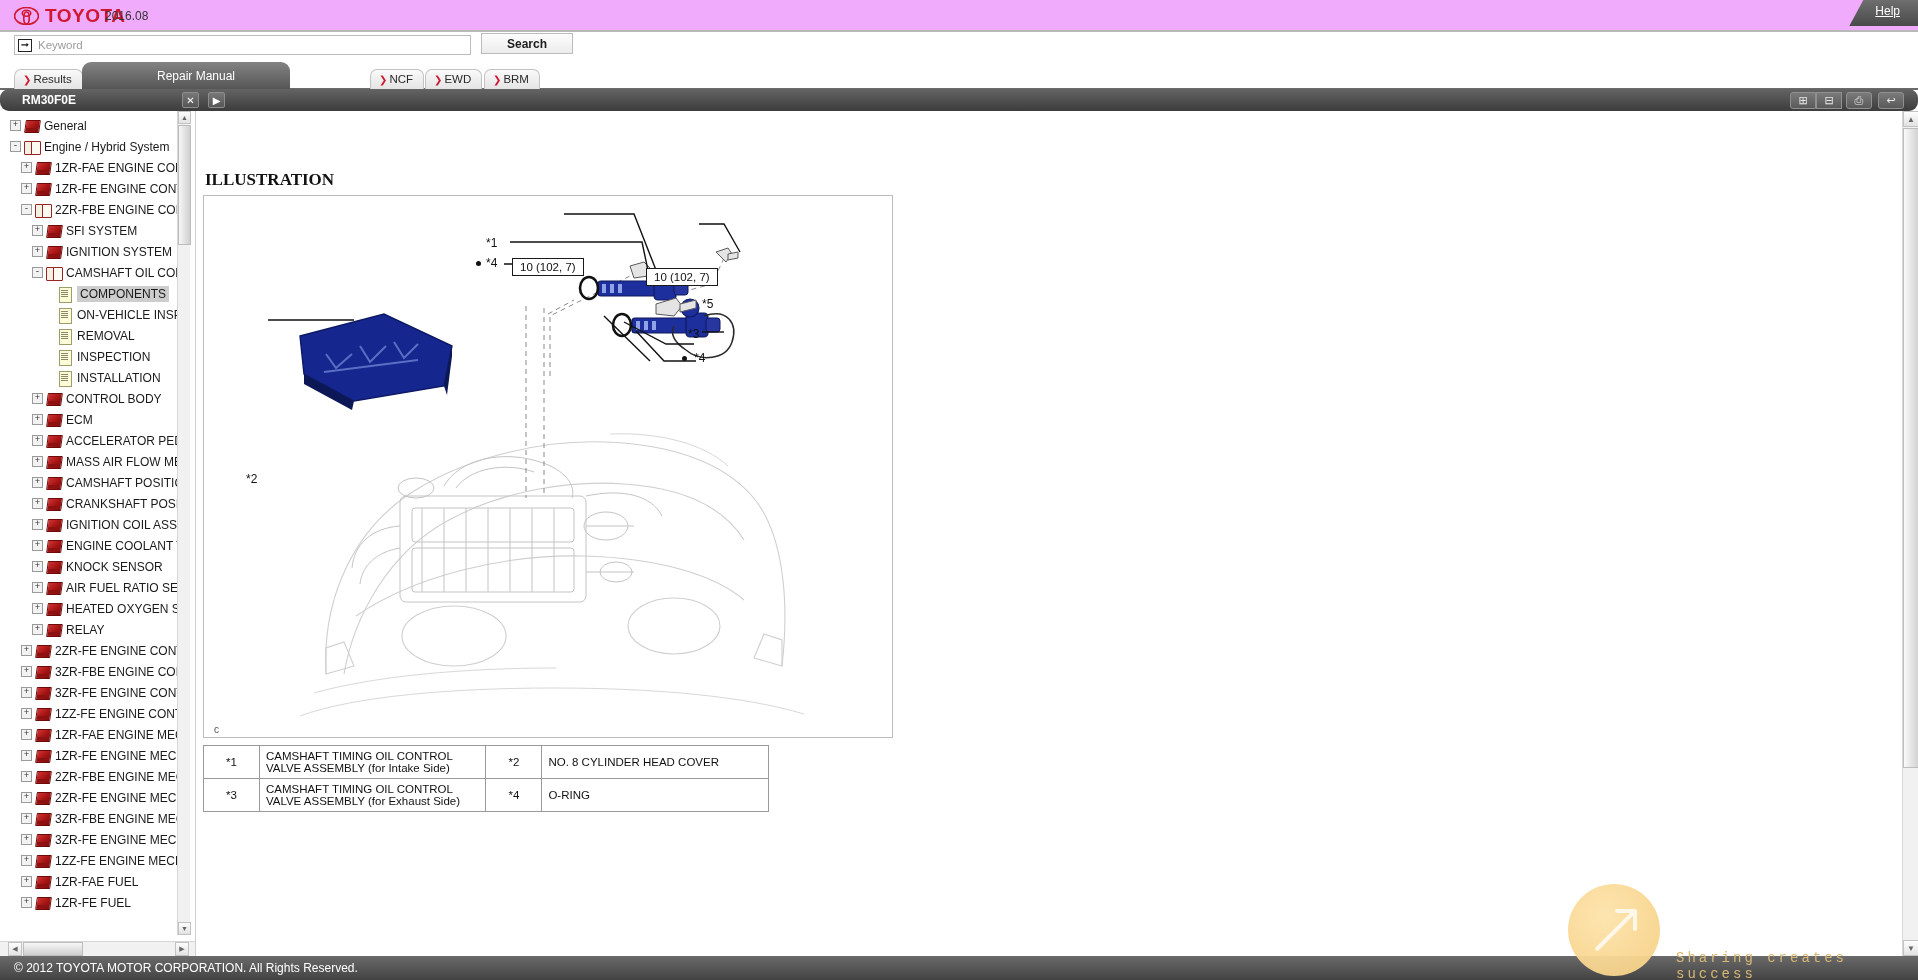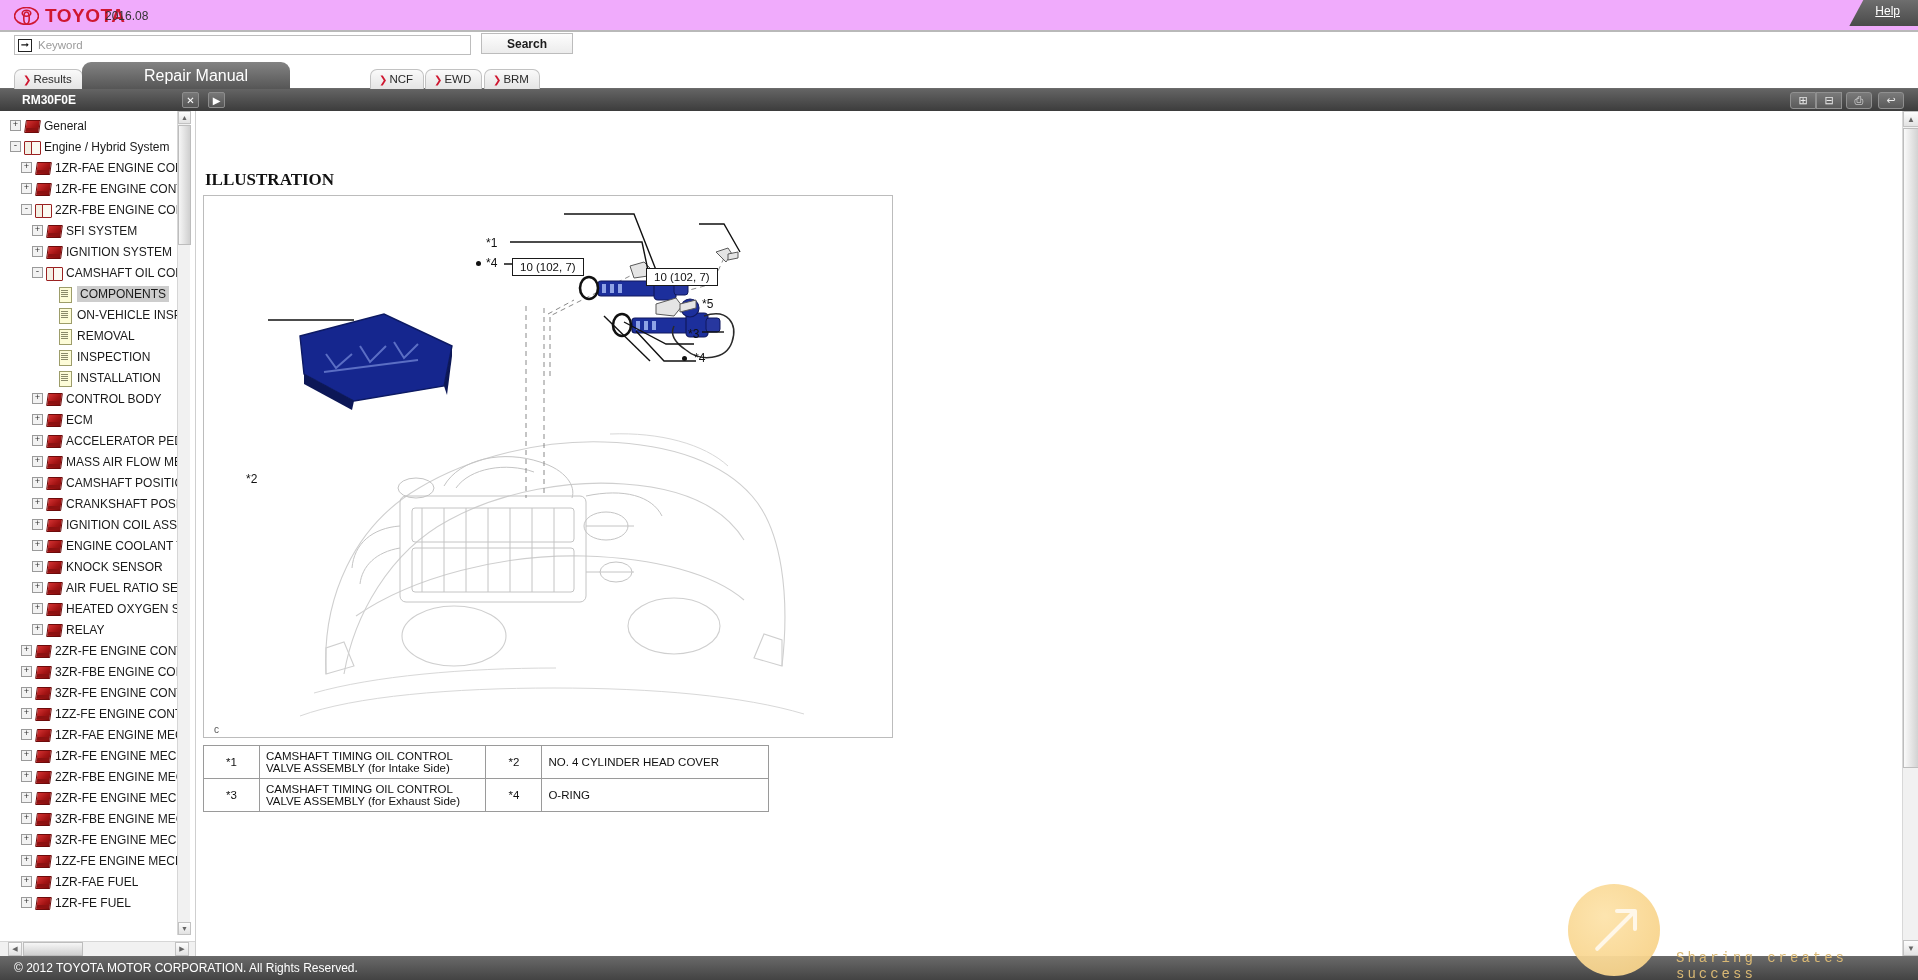--- a/index.html
+++ b/index.html
@@ -88,28 +88,29 @@
   }
   .tab-arrow { color: #cf1730; font-size: 10px; margin-right: 2px; line-height: 13px; }
   #tab-results { left: 14px; }
   #tab-ncf { left: 370px; }
   #tab-ewd { left: 425px; }
   #tab-brm { left: 484px; }
   #tab-repair {
     position: absolute; left: 82px; top: 0px; width: 208px; height: 28px;
     background: linear-gradient(to bottom,#838383,#545454);
     border-radius: 9px 9px 0 0;
-    color: #ffffff; font-size: 16px;
+    color: #ffffff; font-size: 12px;
     display: flex; align-items: center; justify-content: center; padding-left: 20px;
   }
 
   
   #docbar {
     position: absolute; left: 0; top: 89px; width: 1918px; height: 22px;
     background: linear-gradient(to bottom,#646464,#3c3c3c);
+    border-radius: 9px;
   }
   #doc-code {
     position: absolute; left: 22px; top: 4px;
     font-size: 12px; font-weight: bold; color: #ffffff;
   }
   .docbtn {
     position: absolute; top: 3px; width: 17px; height: 16px;
     background: linear-gradient(to bottom,#787878,#555);
     border: 1px solid #8d8d8d; border-radius: 2px;
     color: #fff; font-size: 10px;
@@ -749,21 +750,21 @@
 
     <div id="diag-c">c</div>
   </div>
 
   <table id="parts-table">
     <tbody>
         <tr>
           <td class="sym">*1</td>
           <td class="desc">CAMSHAFT TIMING OIL CONTROL VALVE ASSEMBLY (for Intake Side)</td>
           <td class="sym">*2</td>
-          <td class="desc">NO. 4 CYLINDER HEAD COVER</td>
+          <td class="desc">NO. 8 CYLINDER HEAD COVER</td>
         </tr>
         <tr>
           <td class="sym">*3</td>
           <td class="desc">CAMSHAFT TIMING OIL CONTROL VALVE ASSEMBLY (for Exhaust Side)</td>
           <td class="sym">*4</td>
           <td class="desc">O-RING</td>
         </tr>
       </tbody>
   </table>
 

